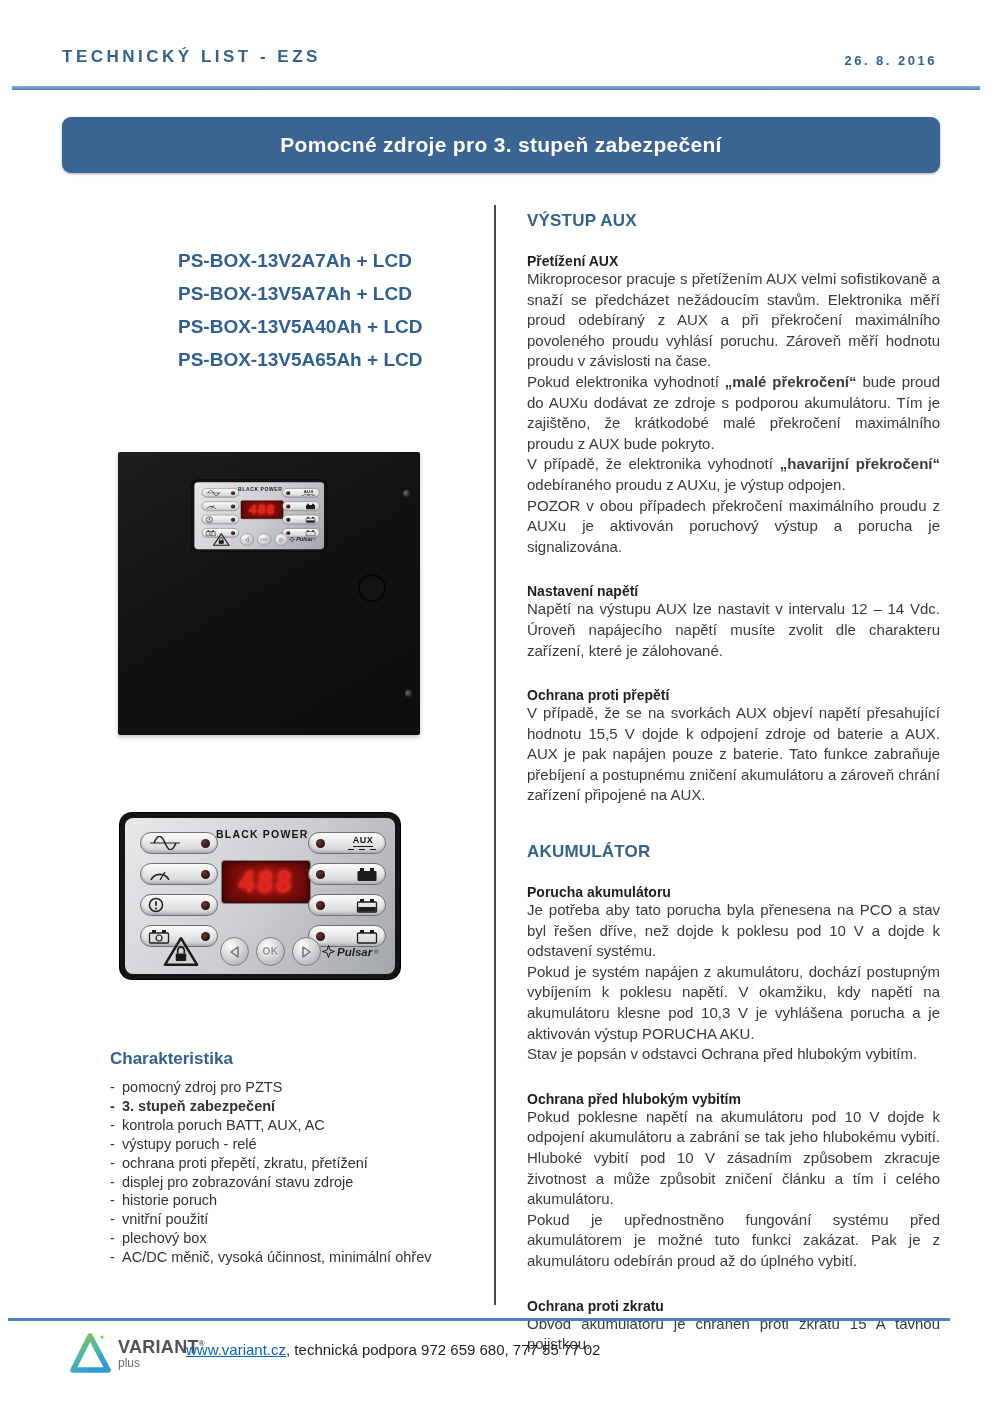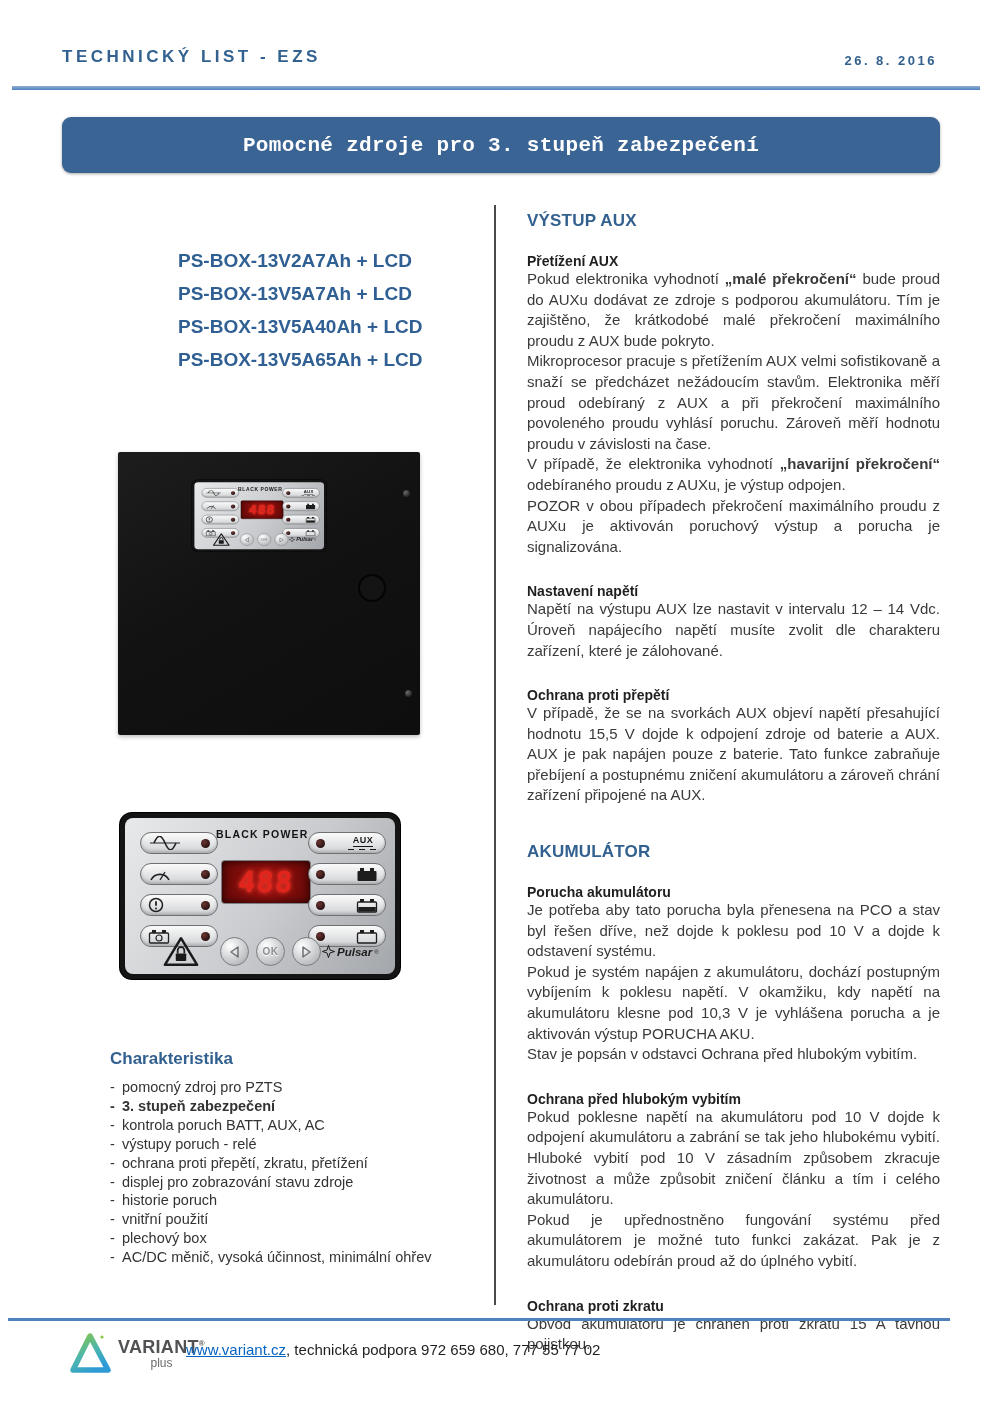--- a/index.html
+++ b/index.html
@@ -6,21 +6,21 @@
   body{width:992px;height:1404px;position:relative;font-family:"Liberation Sans",sans-serif;color:#3a3a3a;overflow:hidden;}
 
   
   .hdr-title{position:absolute;left:62px;top:47px;font-size:17px;font-weight:bold;letter-spacing:3.5px;color:#33618f;}
   .hdr-date{position:absolute;right:55px;top:53px;font-size:13px;font-weight:bold;letter-spacing:2.5px;color:#33618f;}
   .top-rule{position:absolute;left:12px;top:86px;width:968px;height:4px;background:linear-gradient(#8fb0d2,#4f81bd);}
 
   
   .banner{position:absolute;left:62px;top:117px;width:878px;height:56px;background:#3a6494;border-radius:9px;
           display:flex;align-items:center;justify-content:center;box-shadow:0 1px 3px rgba(0,0,0,.35);}
-  .banner span{color:#fff;font-size:21px;font-weight:bold;letter-spacing:.3px;font-family:Liberation Mono, monospace;}
+  .banner span{color:#fff;font-size:21px;font-weight:bold;letter-spacing:.3px;}
 
   
   .v-divider{position:absolute;left:494px;top:205px;width:2px;height:1100px;background:#4a4a4a;}
 
   
   .products{position:absolute;left:178px;top:244px;font-size:19px;font-weight:bold;color:#2f5f93;line-height:33px;}
 
   
   .box{position:absolute;left:118px;top:452px;width:302px;height:283px;border-radius:2px;
        background:linear-gradient(150deg,#1d1d1d 0%,#121212 45%,#0e0e0e 100%);box-shadow:0 2px 4px rgba(0,0,0,.25);}
@@ -75,21 +75,21 @@
   .sub{margin:26px 0 0 0;font-size:14px;font-weight:bold;color:#1f1f1f;}
   .sub.first{margin-top:22px;}
   .rcol p{margin:0;font-size:15px;line-height:20.6px;text-align:justify;color:#3a3a3a;}
 
   
   .foot-rule{position:absolute;left:8px;top:1318px;width:942px;height:3px;background:#4f81bd;}
   .logo{position:absolute;left:66px;top:1330px;display:flex;align-items:center;}
   .logo-txt{margin-left:4px;line-height:1;}
   .logo-name{font-size:18px;font-weight:bold;color:#515254;letter-spacing:.3px;}
   .logo-name sup{font-size:8px;}
-  .logo-sub{text-align:center;font-size:12px;color:#6a6b6d;margin-top:1px;}
+  .logo-sub{text-align:left;font-size:12px;color:#6a6b6d;margin-top:1px;}
   .foot-text{position:absolute;left:186px;top:1341px;font-size:15px;color:#1f1f1f;}
   .foot-text a{color:#0563c1;text-decoration:underline;}
 </style>
 </head>
 <body>
 
 <div class="hdr-title">TECHNICKÝ LIST - EZS</div>
 <div class="hdr-date">26. 8. 2016</div>
 <div class="top-rule"></div>
 
@@ -355,22 +355,22 @@
         <span class="dash">-</span>
         <span>AC/DC měnič, vysoká účinnost, minimální ohřev</span>
       </li>
   </ul>
 </div>
 
 <div class="rcol">
   <h2 class="rh">VÝSTUP AUX</h2>
 
   <h3 class="sub first">Přetížení AUX</h3>
+  <p>Mikroprocesor pracuje s přetížením AUX velmi sofistikovaně a snaží se předcházet nežádoucím stavům. Elektronika měří proud odebíraný z AUX a při překročení maximálního povoleného proudu vyhlásí poruchu. Zároveň měří hodnotu proudu v závislosti na čase.</p>
   <p><span>Pokud elektronika vyhodnotí </span><b>„malé překročení“</b><span> bude proud do AUXu dodávat ze zdroje s podporou akumulátoru. Tím je zajištěno, že krátkodobé malé překročení maximálního proudu z AUX bude pokryto.</span></p>
-  <p>Mikroprocesor pracuje s přetížením AUX velmi sofistikovaně a snaží se předcházet nežádoucím stavům. Elektronika měří proud odebíraný z AUX a při překročení maximálního povoleného proudu vyhlásí poruchu. Zároveň měří hodnotu proudu v závislosti na čase.</p>
   <p><span>V případě, že elektronika vyhodnotí </span><b>„havarijní překročení“</b><span> odebíraného proudu z AUXu, je výstup odpojen.</span></p>
   <p>POZOR v obou případech překročení maximálního proudu z AUXu je aktivován poruchový výstup a porucha je signalizována.</p>
 
   <h3 class="sub">Nastavení napětí</h3>
   <p>Napětí na výstupu AUX lze nastavit v intervalu 12 – 14 Vdc. Úroveň napájecího napětí musíte zvolit dle charakteru zařízení, které je zálohované.</p>
 
   <h3 class="sub">Ochrana proti přepětí</h3>
   <p>V případě, že se na svorkách AUX objeví napětí přesahující hodnotu 15,5 V dojde k odpojení zdroje od baterie a AUX. AUX je pak napájen pouze z baterie. Tato funkce zabraňuje přebíjení a postupnému zničení akumulátoru a zároveň chrání zařízení připojené na AUX.</p>
 
   <h2 class="rh gap">AKUMULÁTOR</h2>

